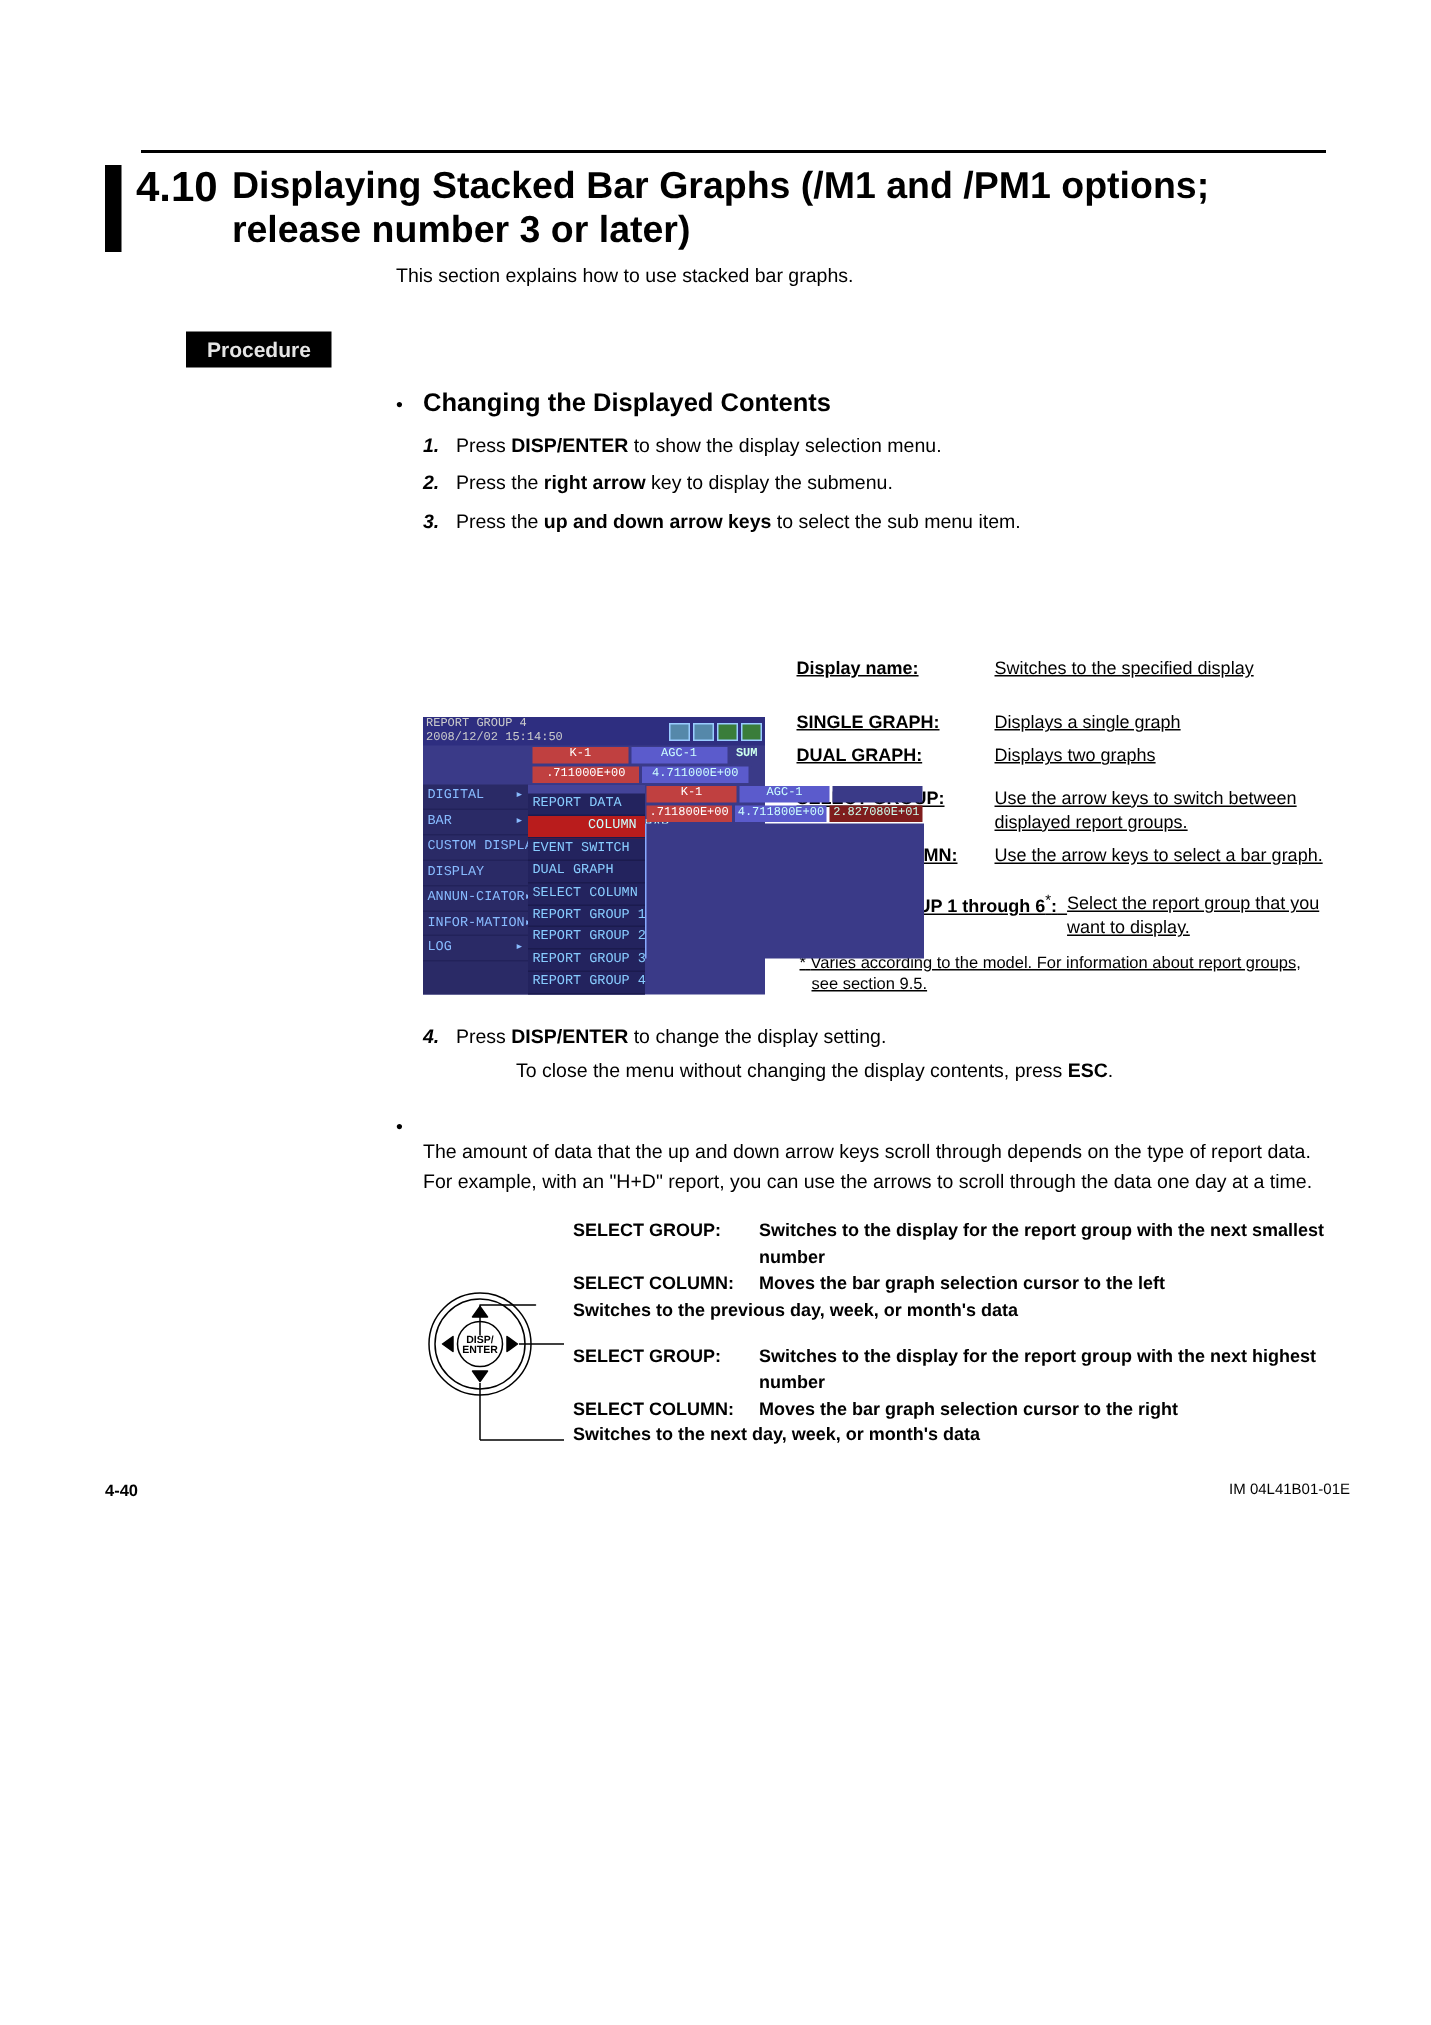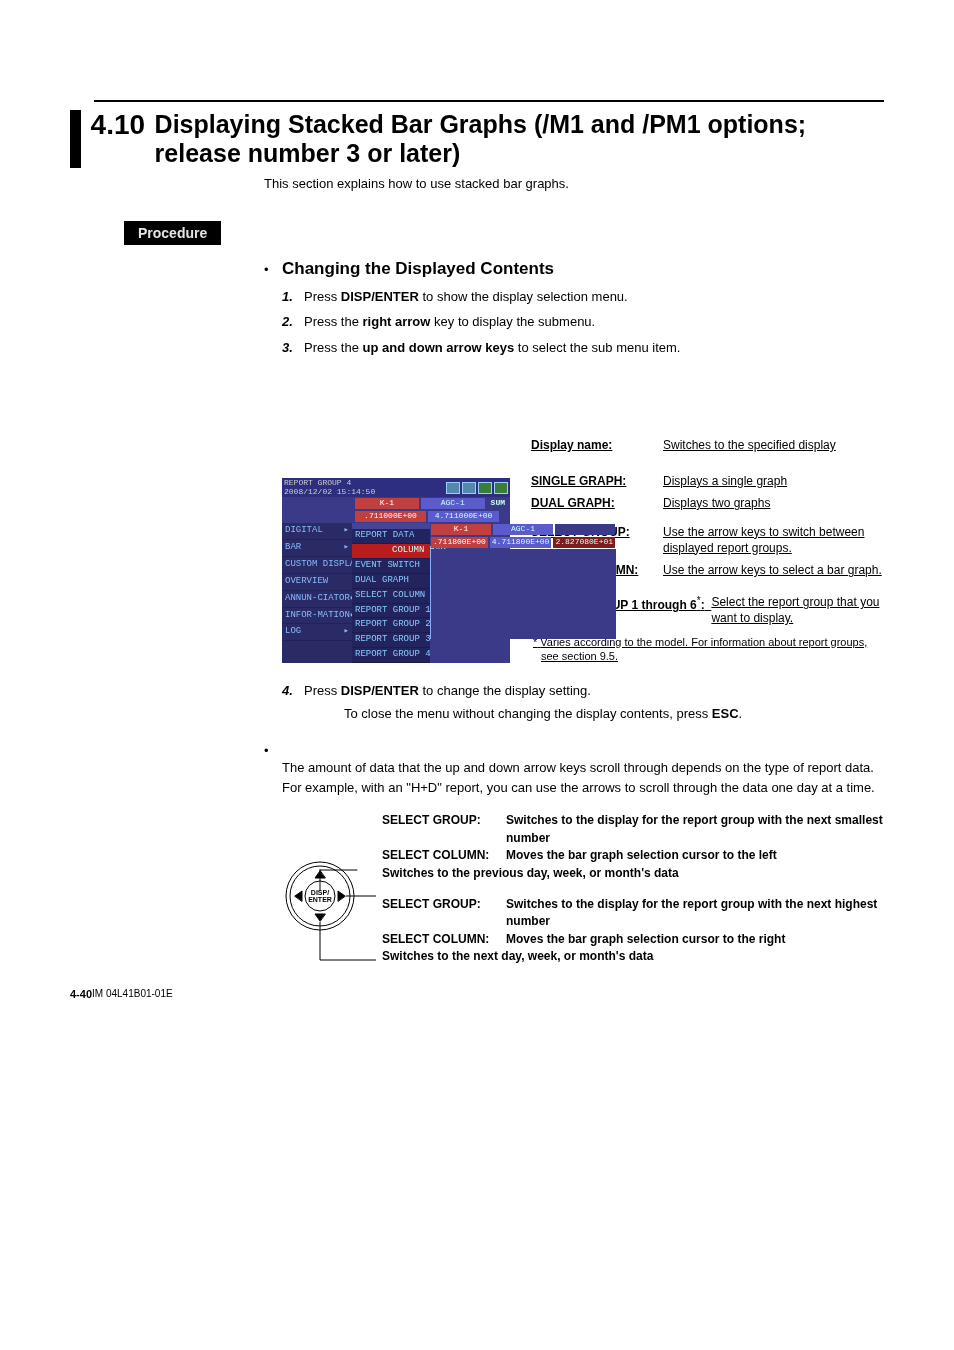--- a/index.html
+++ b/index.html
@@ -226,23 +226,23 @@
     line-height: 1.45;
   }
   .dpad-desc .block { margin-bottom: 14px; }
   .dpad-desc .line { display:flex; }
   .dpad-desc .lab { width: 124px; flex:0 0 124px; }
   .dpad-desc .normal { font-weight: bold; }
   .footer {
     position: absolute;
     bottom: 20px;
     left: 70px;
-    right: 70px;
-    display: flex;
-    justify-content: flex-start;
+    right: 54px;
+    display: flex;
+    justify-content: space-between;
     font-size: 10px;
     border-top: 0;
   }
   .footer .pn { font-weight: bold; font-size: 11px;}
   b { font-weight: bold; }
 </style>
 </head>
 <body>
 
 
@@ -321,21 +321,21 @@
             </div>
           <div class="ui-side-item">
               <span>BAR</span>
               <span>▸</span>
             </div>
           <div class="ui-side-item">
               <span>CUSTOM DISPLAY</span>
               <span>▸</span>
             </div>
           <div class="ui-side-item">
-              <span>OVERVIEW</span>
+              <span>DISPLAY</span>
             </div>
           <div class="ui-side-item">
               <span>ANNUN-CIATOR</span>
               <span>▸</span>
             </div>
           <div class="ui-side-item">
               <span>INFOR-MATION</span>
               <span>▸</span>
             </div>
           <div class="ui-side-item">

